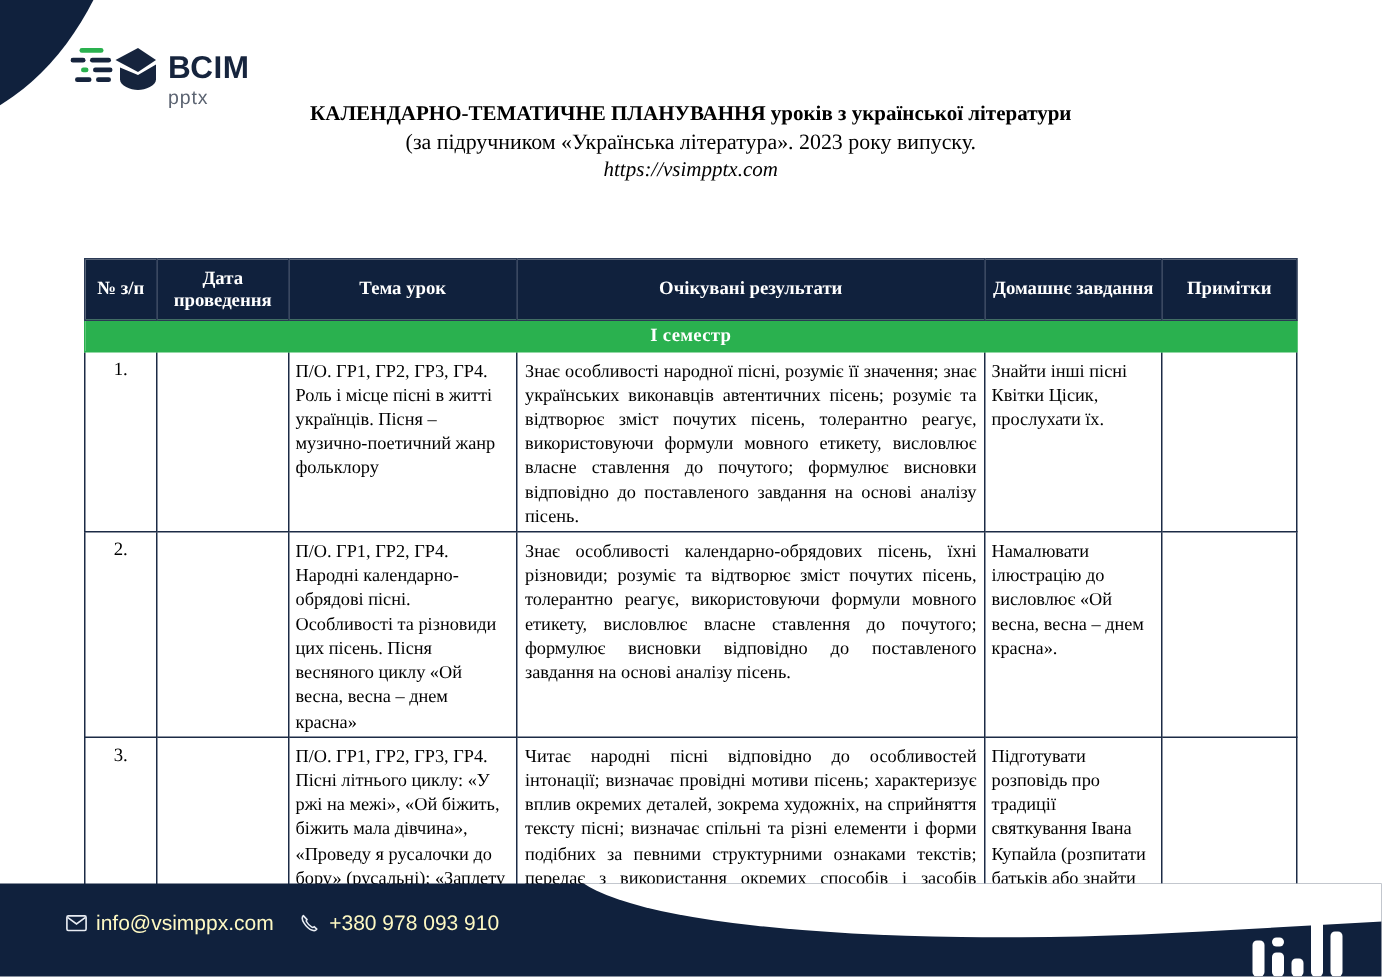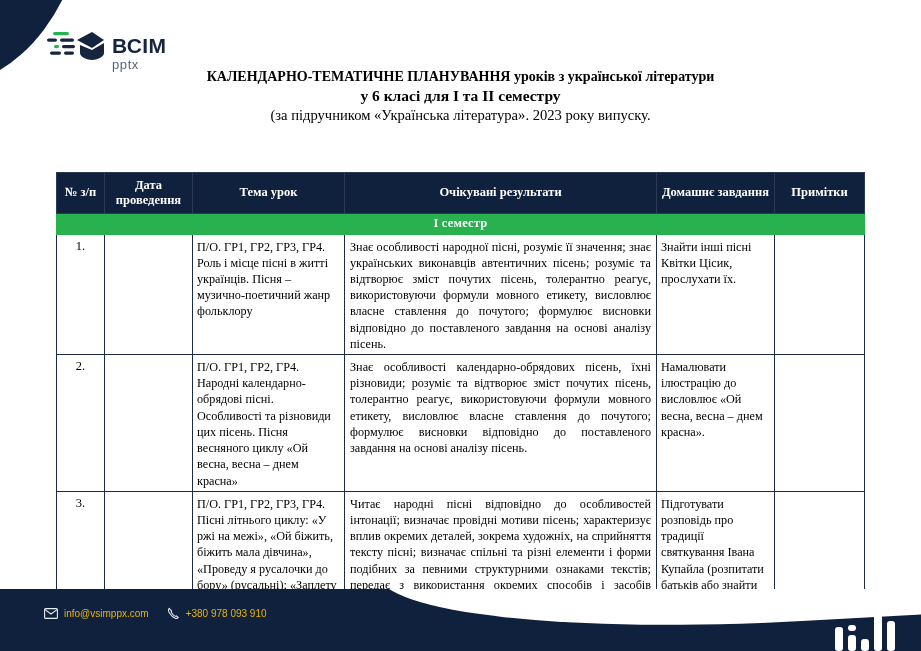--- a/index.html
+++ b/index.html
@@ -190,22 +190,22 @@
     transform: rotate(-3.2deg);
   }
   .footer-contacts {
     position: absolute;
     left: 44px;
     top: 18px;
     display: flex;
     align-items: center;
     gap: 18px;
     font-family: "Liberation Sans", sans-serif;
-    font-size: 10px;
-    color: #eab308;
+    font-size: 14px;
+    color: #fef9c3;
     z-index: 2;
   }
   .contact-item {
     display: flex;
     align-items: center;
     gap: 6px;
   }
   .contact-item svg { display: block; }
   .footer-bars {
     position: absolute;
@@ -236,22 +236,22 @@
     </svg>
   </span>
   <span class="logo-text">
     <span class="logo-title">ВСІМ</span>
     <span class="logo-sub">pptx</span>
   </span>
 </div>
 
 <div class="title-block">
   <div class="title-l1">КАЛЕНДАРНО-ТЕМАТИЧНЕ ПЛАНУВАННЯ уроків з української літератури</div>
-  <div class="title-l2">у 6 класі для I та II семестру</div>
   <div class="title-l3">(за підручником «Українська література». 2023 року випуску.</div>
+  <div class="title-url">https://vsimpptx.com</div>
 </div>
 
 <table class="ktp-table">
   <colgroup>
     <col class="w-num">
       <col class="w-date">
       <col class="w-theme">
     <col class="w-res">
       <col class="w-hw">
       <col class="w-note">

